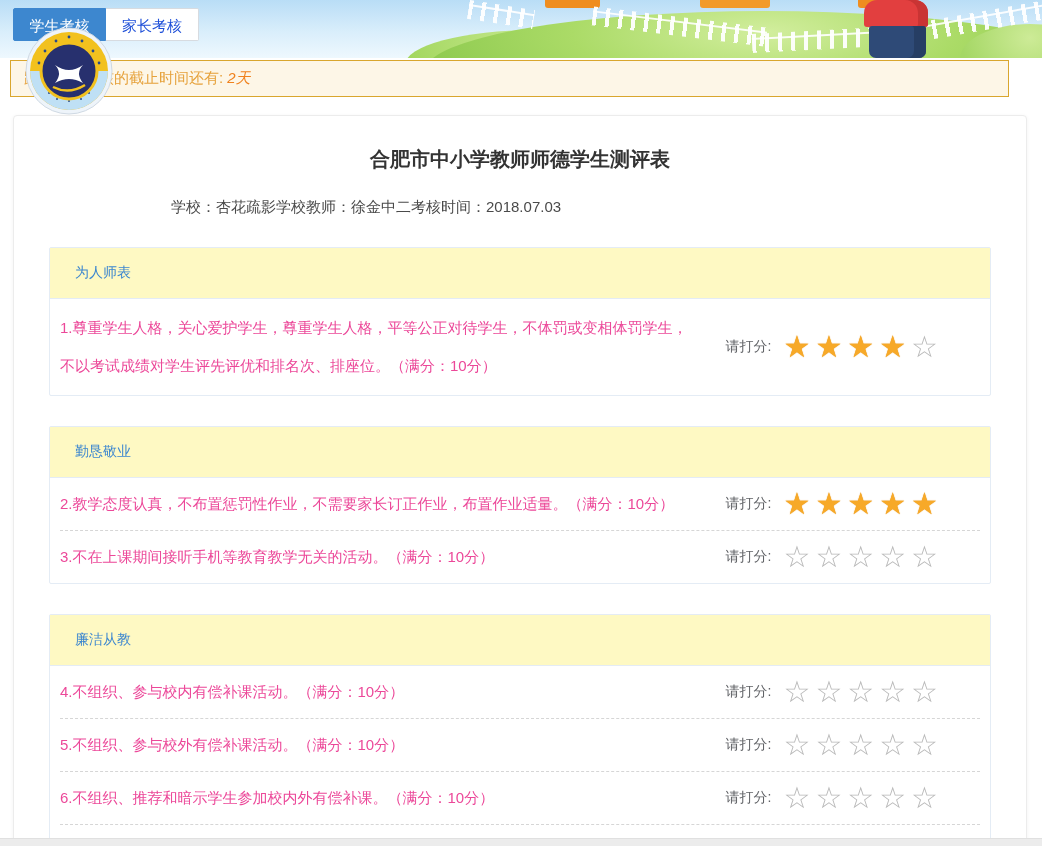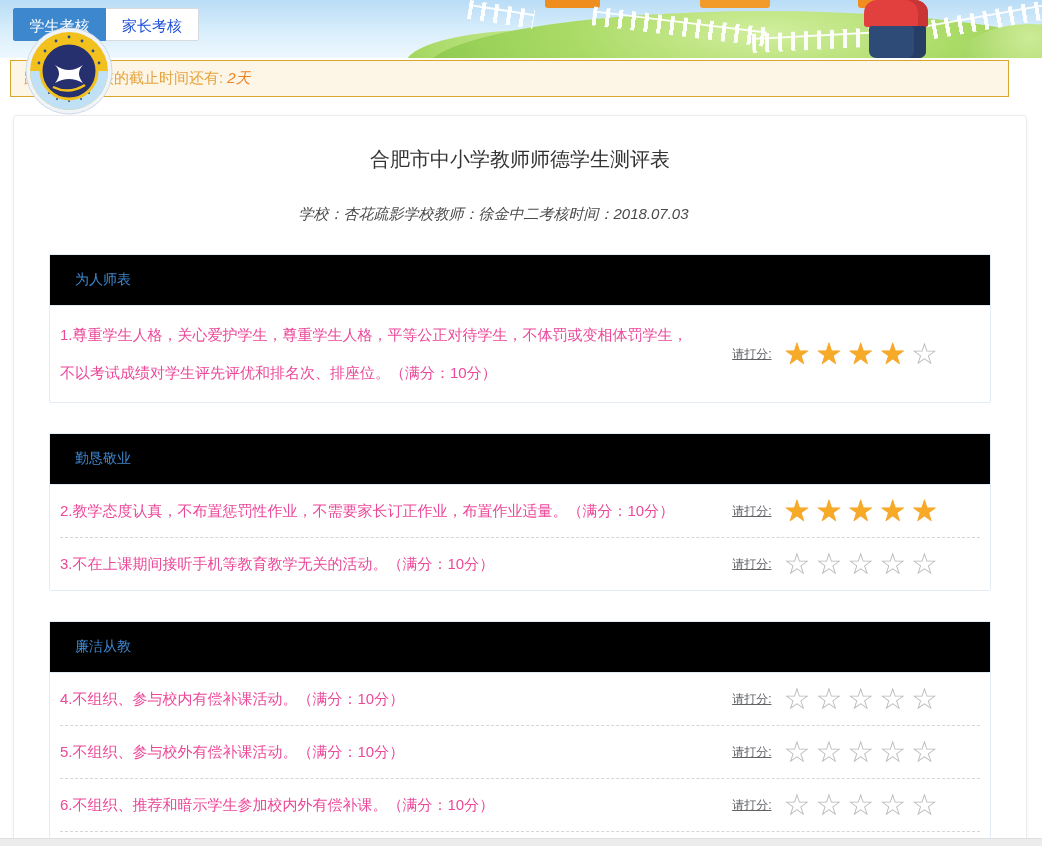--- a/index.html
+++ b/index.html
@@ -45,35 +45,35 @@
             padding-left:13px; font-size:15px; color:#e6a23c; }
   .notice .days { color:#f0821e; margin-left:4px;font-style:italic; }
 
   
   .badge { position:absolute; top:27px; left:25px; width:88px; height:88px; z-index:40; }
 
   
   .card { position:absolute; top:115px; left:13px; width:1014px; height:731px; background:#fff;
           border:1px solid #ececec; border-radius:4px; overflow:hidden;
           box-shadow:0 1px 4px rgba(0,0,0,.05); }
-  .title { margin-top:30px; text-align:center; font-size:20px; font-weight:normal; color:#333; }
-  .info { margin-top:32px; padding:0 210px 0 157px; display:flex; justify-content:center;
-          font-size:15px; color:#4a4a4a;font-style:italic; }
+  .title { margin-top:30px; text-align:center; font-size:20px; font-weight:bold; color:#333; }
+  .info { margin-top:25px; padding:0 210px 0 157px; display:flex; justify-content:flex-start;
+          font-size:15px; color:#4a4a4a; }
   .info span { white-space:nowrap; }
 
   .section { margin:30px 35px 0; border:1px solid #e4ecf5; border-radius:2px; }
-  .section-header { background:#000000; color:#3d87cf; font-size:14px; padding:16px 25px;
+  .section-header { background:#fef9c3; color:#3d87cf; font-size:14px; padding:16px 25px;
                     border-bottom:1px solid #e4ecf5; }
   .section-body { padding:0 10px; }
   .row { display:flex; align-items:center; padding:7px 0; }
   .row + .row { border-top:1px dashed #d6d6d6; }
   .row.multi { padding:10px 0; }
   .q-text { flex:1; font-size:15px; color:#ec4899; line-height:38px; padding-right:30px; }
   .rating { display:flex; align-items:center; margin-right:42px; white-space:nowrap; }
-  .rate-label { font-size:12px; color:#606266; margin-right:7px;text-decoration:underline; }
+  .rate-label { font-size:14px; color:#606266; margin-right:7px; }
   .stars { display:flex; }
   .star { font-size:30px; line-height:32px; margin-left:5px; cursor:pointer;
           font-family:"DejaVu Sans", sans-serif; }
   .star.filled { color:#f7a928; text-shadow:0 0 1px #e08e12; }
   .star.empty  { color:#b9b9b9; }
 
   
   .bottom-strip { position:absolute; bottom:0; left:0; width:1042px; height:8px; background:#ececec;
                   border-top:1px solid #e0e0e0; z-index:50; }
 </style>

